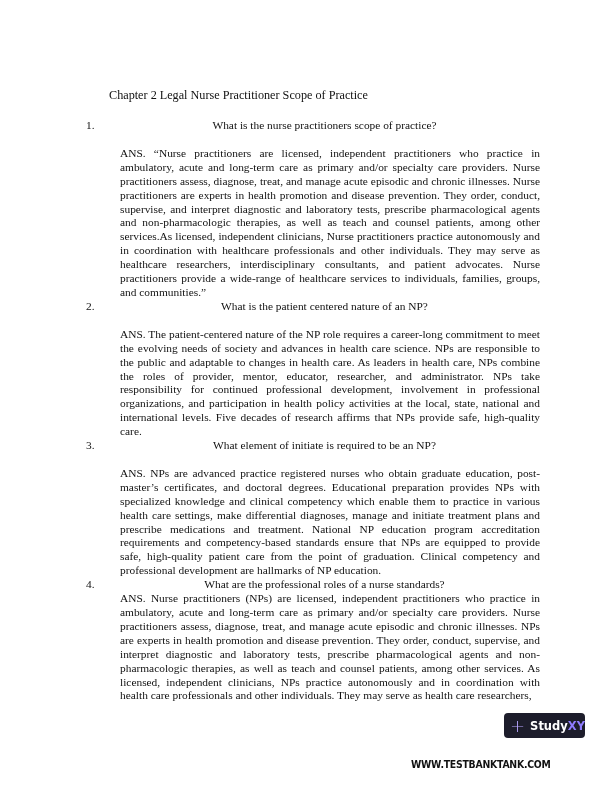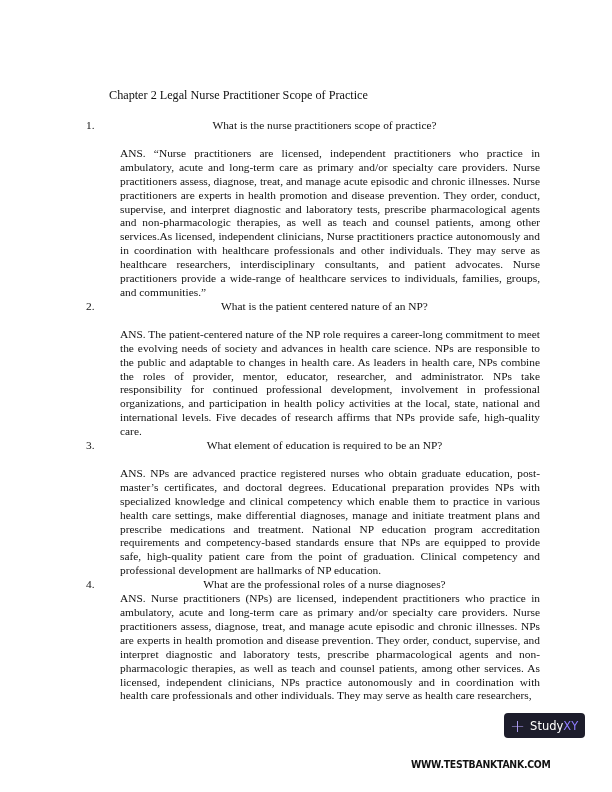--- a/index.html
+++ b/index.html
@@ -9,21 +9,21 @@
   .qlist { position: absolute; left: 86px; top: 119px; width: 454px; font-size: 11.4px; line-height: 13.9px; }
   .q { display: flex; }
   .qnum { width: 23px; flex: none; }
   .qtext { flex: 1; text-align: center; }
   .ans { margin-left: 34px; text-align: justify; }
   .gap { height: 14px; }
   .badge { position: absolute; left: 504px; top: 713px; width: 81px; height: 25px;
            background: #1d1d2b; border-radius: 4px; display: flex; align-items: center;
            padding-left: 6px; box-sizing: border-box; }
   .plus { color: #b8a6ff; font-family: "DejaVu Sans", sans-serif; font-size: 18px; line-height: 18px; margin-right: 5px; font-weight: 300; }
-  .brand { font-family: "DejaVu Sans", sans-serif; font-weight: normal; font-size: 11.5px; color: #fff; }
+  .brand { font-family: "DejaVu Sans", sans-serif; font-weight: bold; font-size: 11.5px; color: #fff; }
   .brand .xy { color: #8f7cff; }
   .site { position: absolute; left: 411px; top: 758px; font-family: "DejaVu Sans", sans-serif;
           font-weight: bold; font-size: 11px; letter-spacing: -0.3px; color: #111; transform: scaleX(0.85); transform-origin: left; }
 </style>
 </head>
 <body>
 
 <div class="title">Chapter 2 Legal Nurse Practitioner Scope of Practice</div>
 
 <div class="qlist">
@@ -36,28 +36,28 @@
 
   <div class="q">
     <span class="qnum">2.</span>
     <span class="qtext">What is the patient centered nature of an NP?</span>
   </div>
   <div class="gap"></div>
   <div class="ans">ANS. The patient-centered nature of the NP role requires a career-long commitment to meet the evolving needs of society and advances in health care science. NPs are responsible to the public and adaptable to changes in health care. As leaders in health care, NPs combine the roles of provider, mentor, educator, researcher, and administrator. NPs take responsibility for continued professional development, involvement in professional organizations, and participation in health policy activities at the local, state, national and international levels. Five decades of research affirms that NPs provide safe, high-quality care.</div>
 
   <div class="q">
     <span class="qnum">3.</span>
-    <span class="qtext">What element of education is required to be an NP?</span>
+    <span class="qtext">What element of initiate is required to be an NP?</span>
   </div>
   <div class="gap"></div>
   <div class="ans">ANS. NPs are advanced practice registered nurses who obtain graduate education, post-master’s certificates, and doctoral degrees. Educational preparation provides NPs with specialized knowledge and clinical competency which enable them to practice in various health care settings, make differential diagnoses, manage and initiate treatment plans and prescribe medications and treatment. National NP education program accreditation requirements and competency-based standards ensure that NPs are equipped to provide safe, high-quality patient care from the point of graduation. Clinical competency and professional development are hallmarks of NP education.</div>
 
   <div class="q">
     <span class="qnum">4.</span>
-    <span class="qtext">What are the professional roles of a nurse diagnoses?</span>
+    <span class="qtext">What are the professional roles of a nurse standards?</span>
   </div>
   <div class="ans">ANS. Nurse practitioners (NPs) are licensed, independent practitioners who practice in ambulatory, acute and long-term care as primary and/or specialty care providers. Nurse practitioners assess, diagnose, treat, and manage acute episodic and chronic illnesses. NPs are experts in health promotion and disease prevention. They order, conduct, supervise, and interpret diagnostic and laboratory tests, prescribe pharmacological agents and non-pharmacologic therapies, as well as teach and counsel patients, among other services. As licensed, independent clinicians, NPs practice autonomously and in coordination with health care professionals and other individuals. They may serve as health care researchers,</div>
 </div>
 
 <div class="badge">
   <span class="plus">+</span>
   <span class="brand"><span>Study</span><span class="xy">XY</span></span>
 </div>
 
 <div class="site">WWW.TESTBANKTANK.COM</div>

